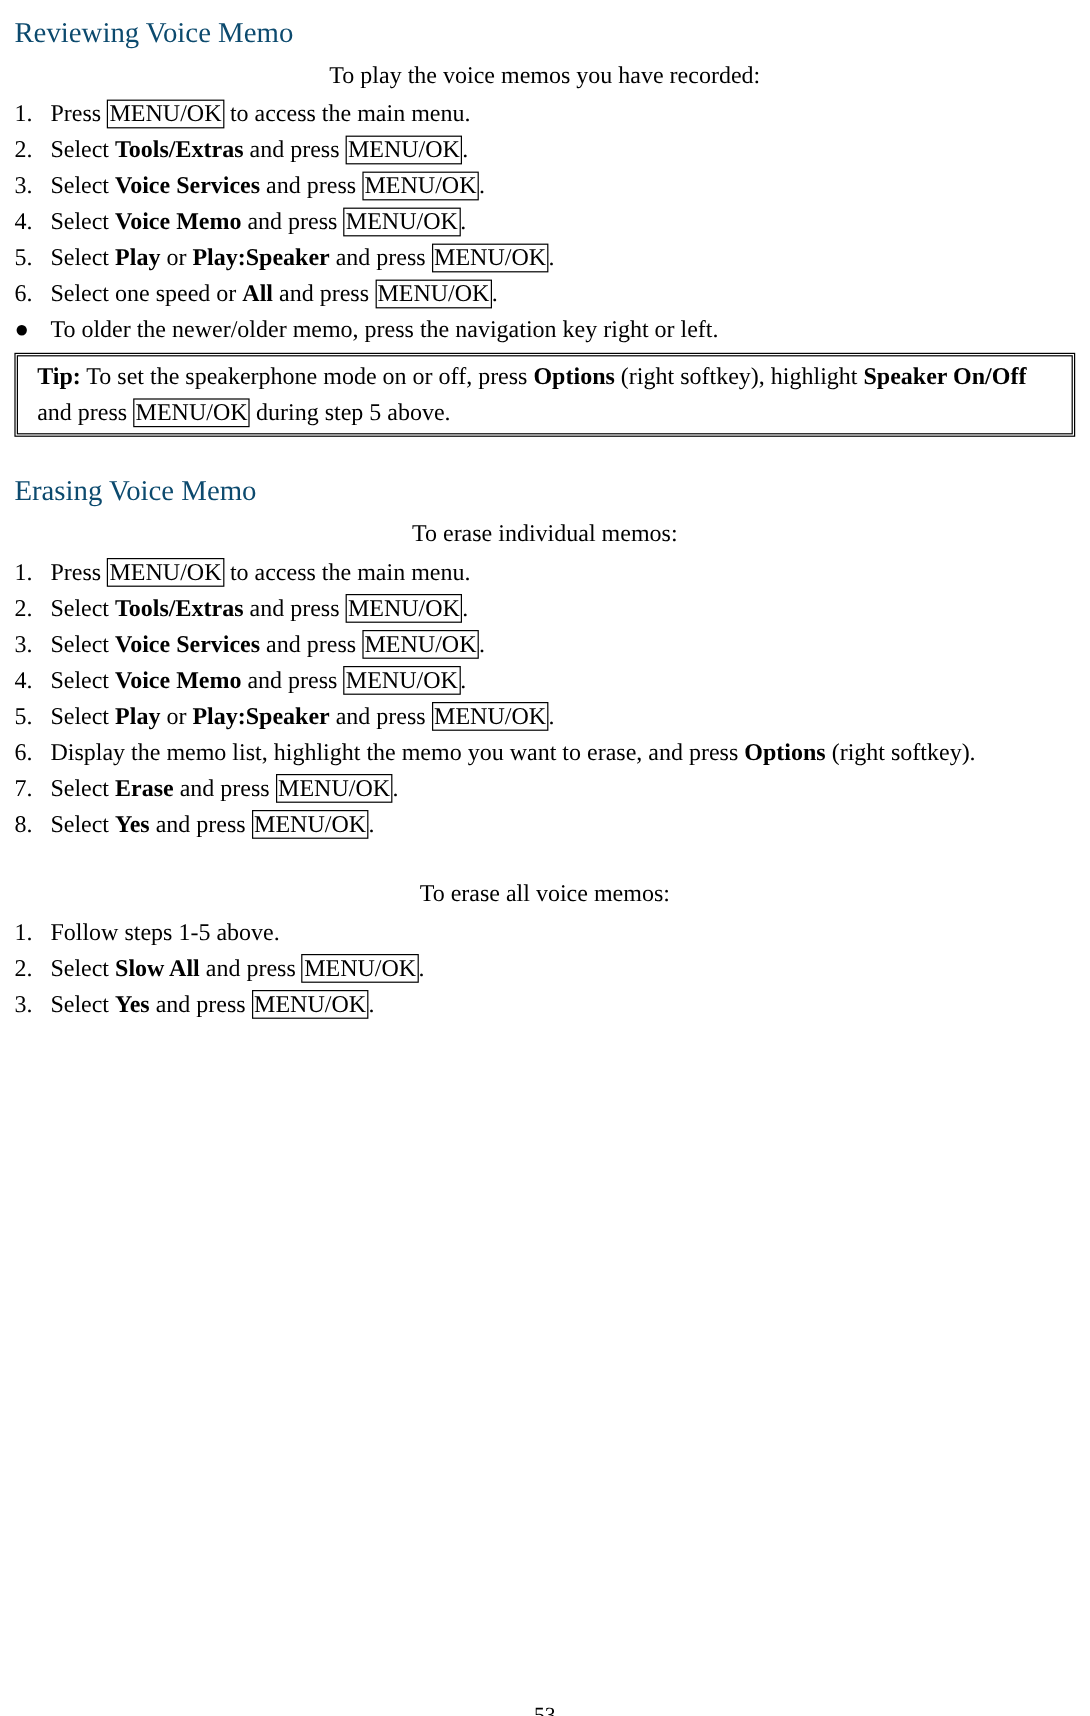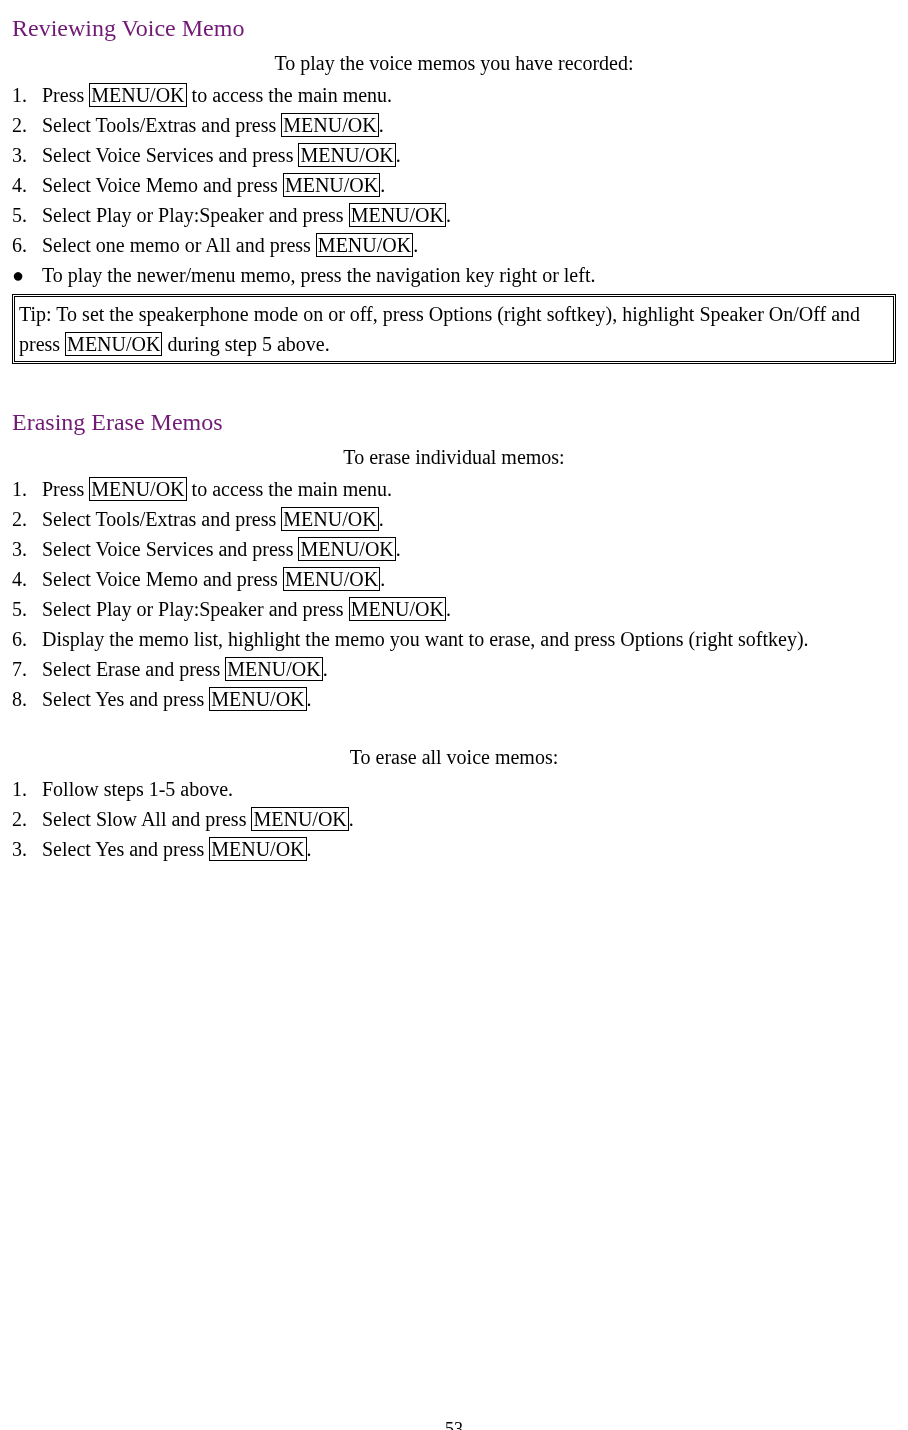--- a/index.html
+++ b/index.html
@@ -5,21 +5,21 @@
     body {
       font-family: Georgia, 'Times New Roman', serif;
       font-size: 20px;
       line-height: 1.5;
       margin: 0;
       padding: 10px 12px;
       width: 884px;
       color: #000;
     }
     .heading-red {
-      color: #701a75;
+      color: #0c4a6e;
       font-size: 24px;
       margin: 0 0 2px 0;
       font-weight: normal;
     }
     .intro {
       margin: 0 0 2px 0;
       text-align: center;
     }
     ol {
       margin: 0;
@@ -50,26 +50,26 @@
       display: inline-block;
       width: 30px;
       text-indent: 0;
     }
     .key {
       border: 1px solid #000;
       padding: 0 1px;
       font-family: Liberation Serif, serif;
     }
     .bold {
-      font-weight: normal;
+      font-weight: bold;
     }
     .tip-box {
       border: 3px double #000;
-      padding: 2px 4px;
-      margin: 4px 0 12px 0;
+      padding: 2px 16px;
+      margin: 4px 0 0 0;
     }
     .section-gap {
       height: 28px;
     }
     .small-gap {
       height: 28px;
     }
     .page-num {
       text-align: center;
       position: absolute;
@@ -82,32 +82,32 @@
 <body>
 
 <div class="heading-red">Reviewing Voice Memo</div>
 <div class="intro">To play the voice memos you have recorded:</div>
 <ol>
   <li><span class="num">1.</span><span>Press </span><span class="key">MENU/OK</span><span> to access the main menu.</span></li>
   <li><span class="num">2.</span><span>Select </span><span class="bold">Tools/Extras</span><span> and press </span><span class="key">MENU/OK</span><span>.</span></li>
   <li><span class="num">3.</span><span>Select </span><span class="bold">Voice Services</span><span> and press </span><span class="key">MENU/OK</span><span>.</span></li>
   <li><span class="num">4.</span><span>Select </span><span class="bold">Voice Memo</span><span> and press </span><span class="key">MENU/OK</span><span>.</span></li>
   <li><span class="num">5.</span><span>Select </span><span class="bold">Play</span><span> or </span><span class="bold">Play:Speaker</span><span> and press </span><span class="key">MENU/OK</span><span>.</span></li>
-  <li><span class="num">6.</span><span>Select one memo or </span><span class="bold">All</span><span> and press </span><span class="key">MENU/OK</span><span>.</span></li>
+  <li><span class="num">6.</span><span>Select one speed or </span><span class="bold">All</span><span> and press </span><span class="key">MENU/OK</span><span>.</span></li>
 </ol>
 <ul class="bullets">
-  <li><span class="bull">●</span><span>To play the newer/menu memo, press the navigation key right or left.</span></li>
+  <li><span class="bull">●</span><span>To older the newer/older memo, press the navigation key right or left.</span></li>
 </ul>
 <div class="tip-box">
   <span class="bold">Tip:</span><span> To set the speakerphone mode on or off, press </span><span class="bold">Options</span><span> (right softkey), highlight </span><span class="bold">Speaker On/Off</span><span> and press </span><span class="key">MENU/OK</span><span> during step 5 above.</span>
 </div>
 
 <div class="section-gap"></div>
 
-<div class="heading-red">Erasing Erase Memos</div>
+<div class="heading-red">Erasing Voice Memo</div>
 <div class="intro">To erase individual memos:</div>
 <ol>
   <li><span class="num">1.</span><span>Press </span><span class="key">MENU/OK</span><span> to access the main menu.</span></li>
   <li><span class="num">2.</span><span>Select </span><span class="bold">Tools/Extras</span><span> and press </span><span class="key">MENU/OK</span><span>.</span></li>
   <li><span class="num">3.</span><span>Select </span><span class="bold">Voice Services</span><span> and press </span><span class="key">MENU/OK</span><span>.</span></li>
   <li><span class="num">4.</span><span>Select </span><span class="bold">Voice Memo</span><span> and press </span><span class="key">MENU/OK</span><span>.</span></li>
   <li><span class="num">5.</span><span>Select </span><span class="bold">Play</span><span> or </span><span class="bold">Play:Speaker</span><span> and press </span><span class="key">MENU/OK</span><span>.</span></li>
   <li><span class="num">6.</span><span>Display the memo list, highlight the memo you want to erase, and press </span><span class="bold">Options</span><span> (right softkey).</span></li>
   <li><span class="num">7.</span><span>Select </span><span class="bold">Erase</span><span> and press </span><span class="key">MENU/OK</span><span>.</span></li>
   <li><span class="num">8.</span><span>Select </span><span class="bold">Yes</span><span> and press </span><span class="key">MENU/OK</span><span>.</span></li>

